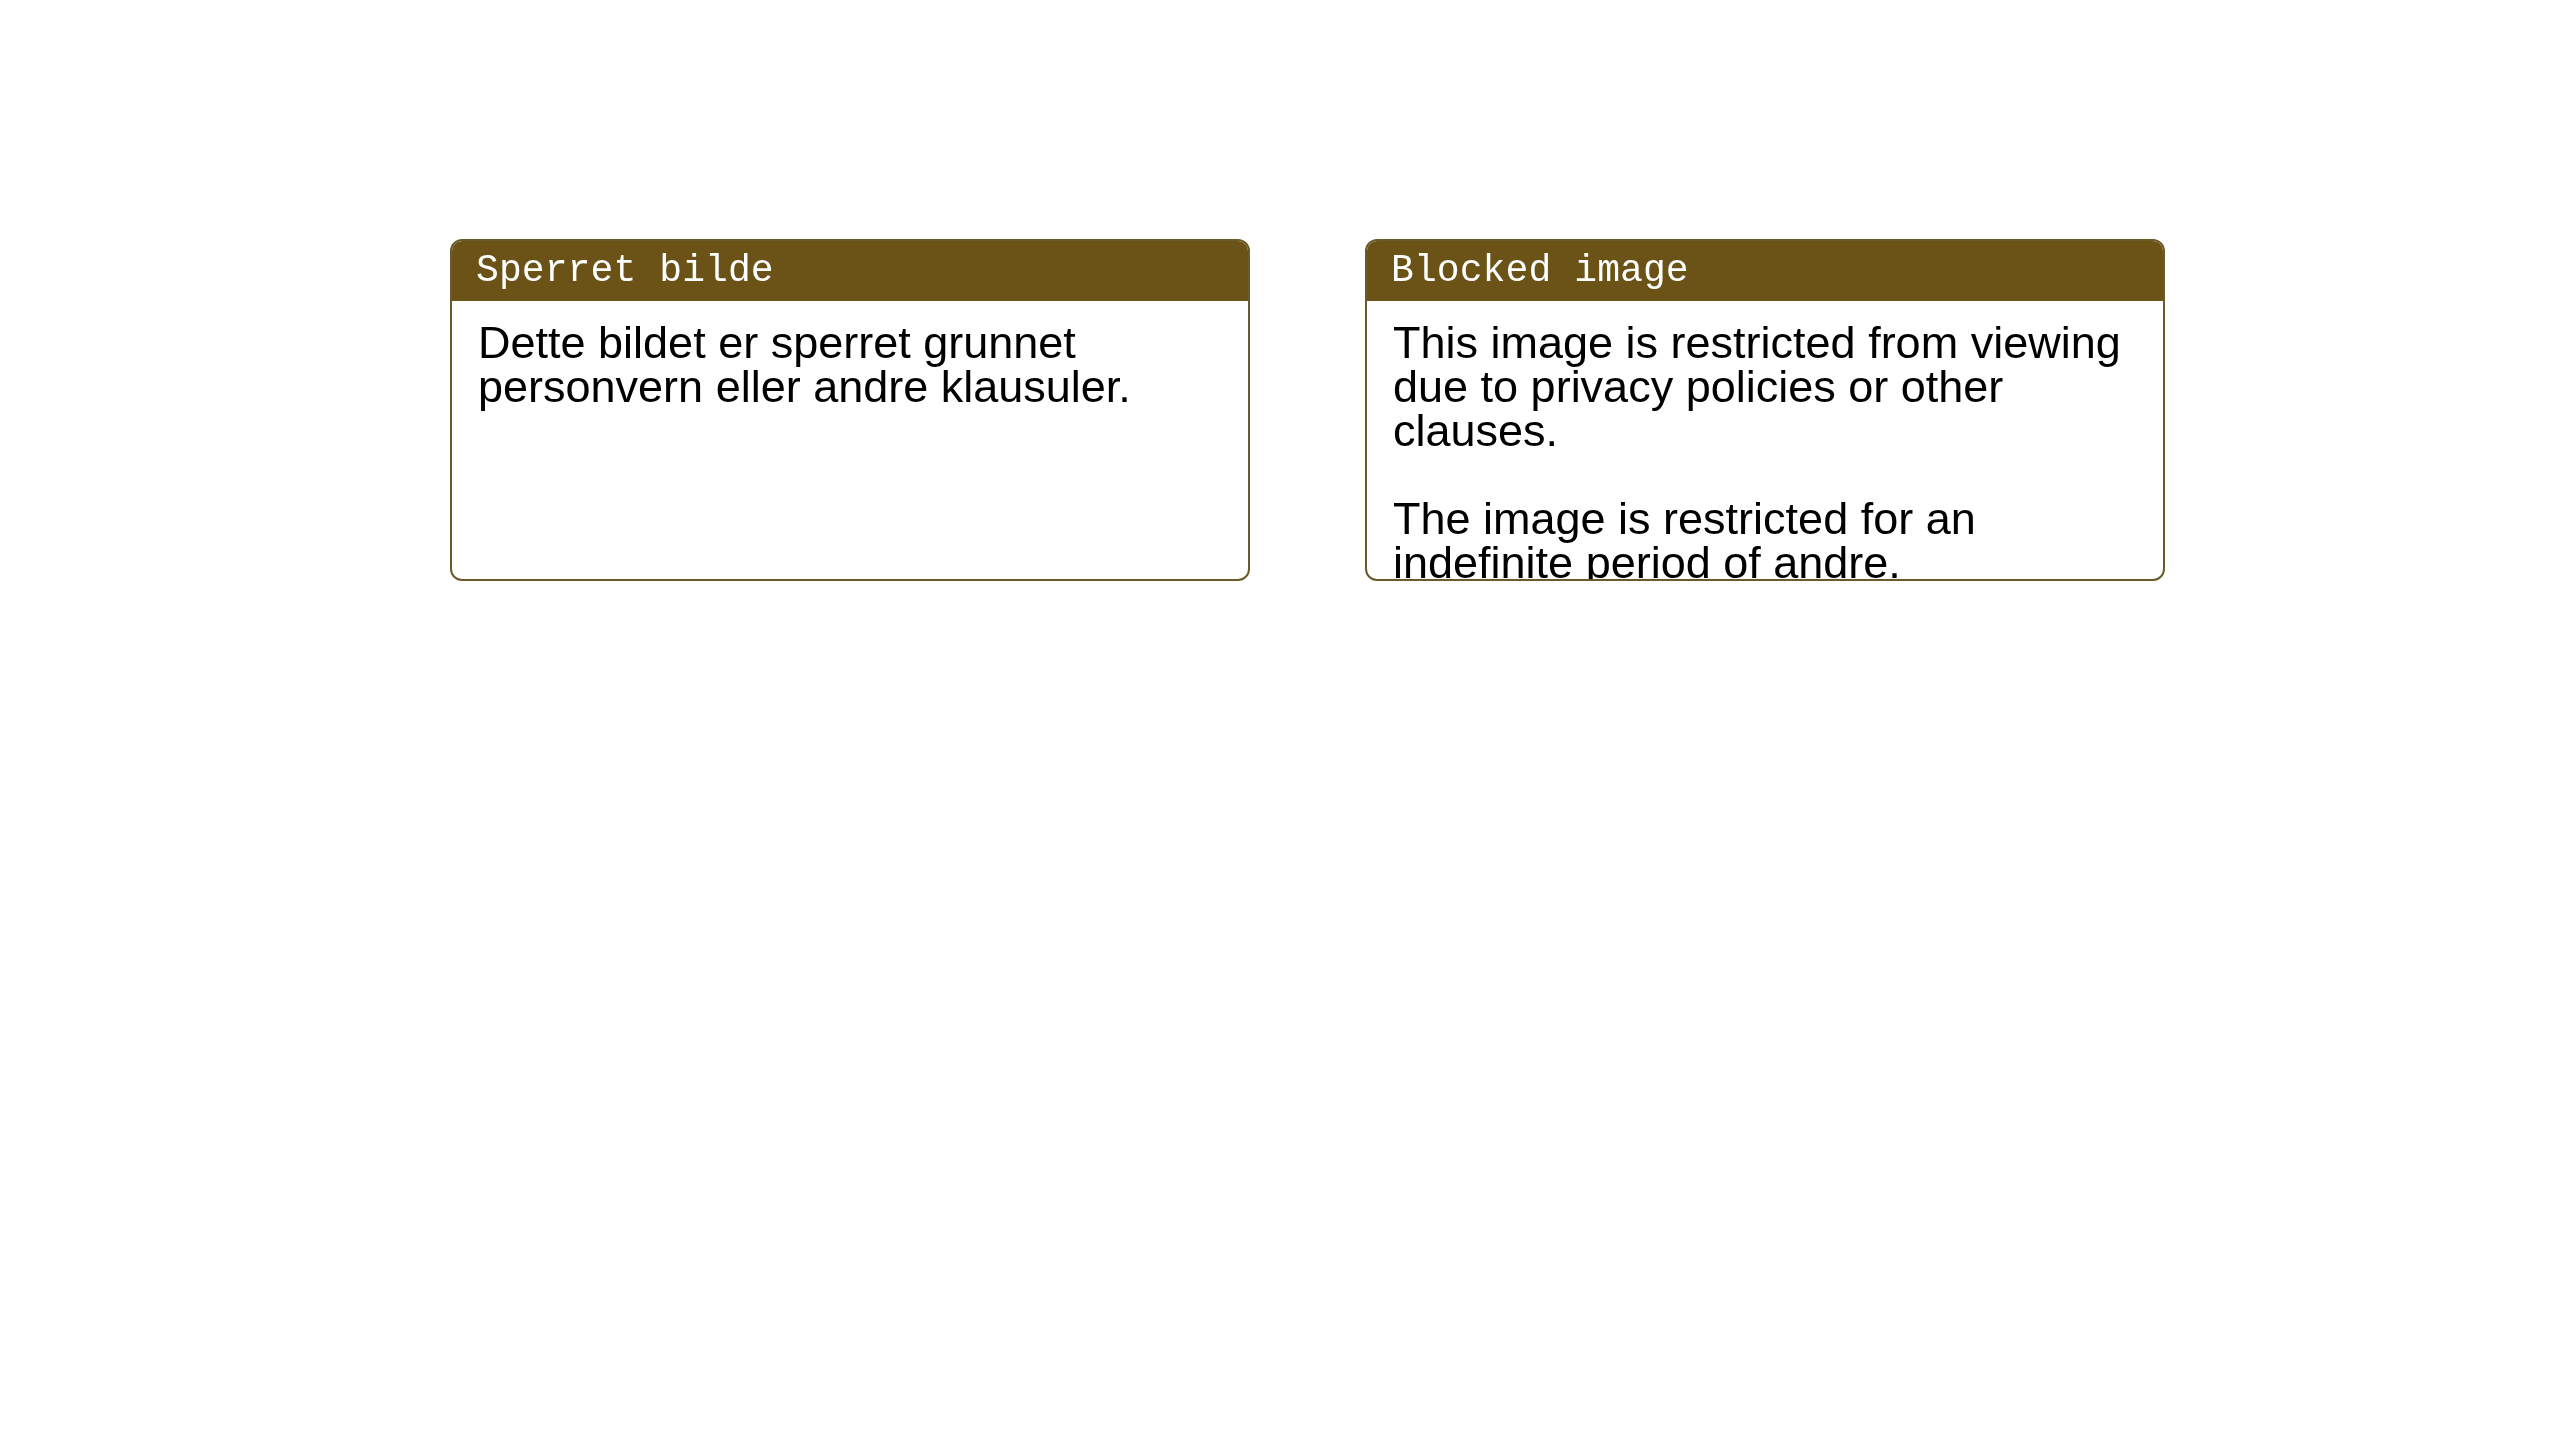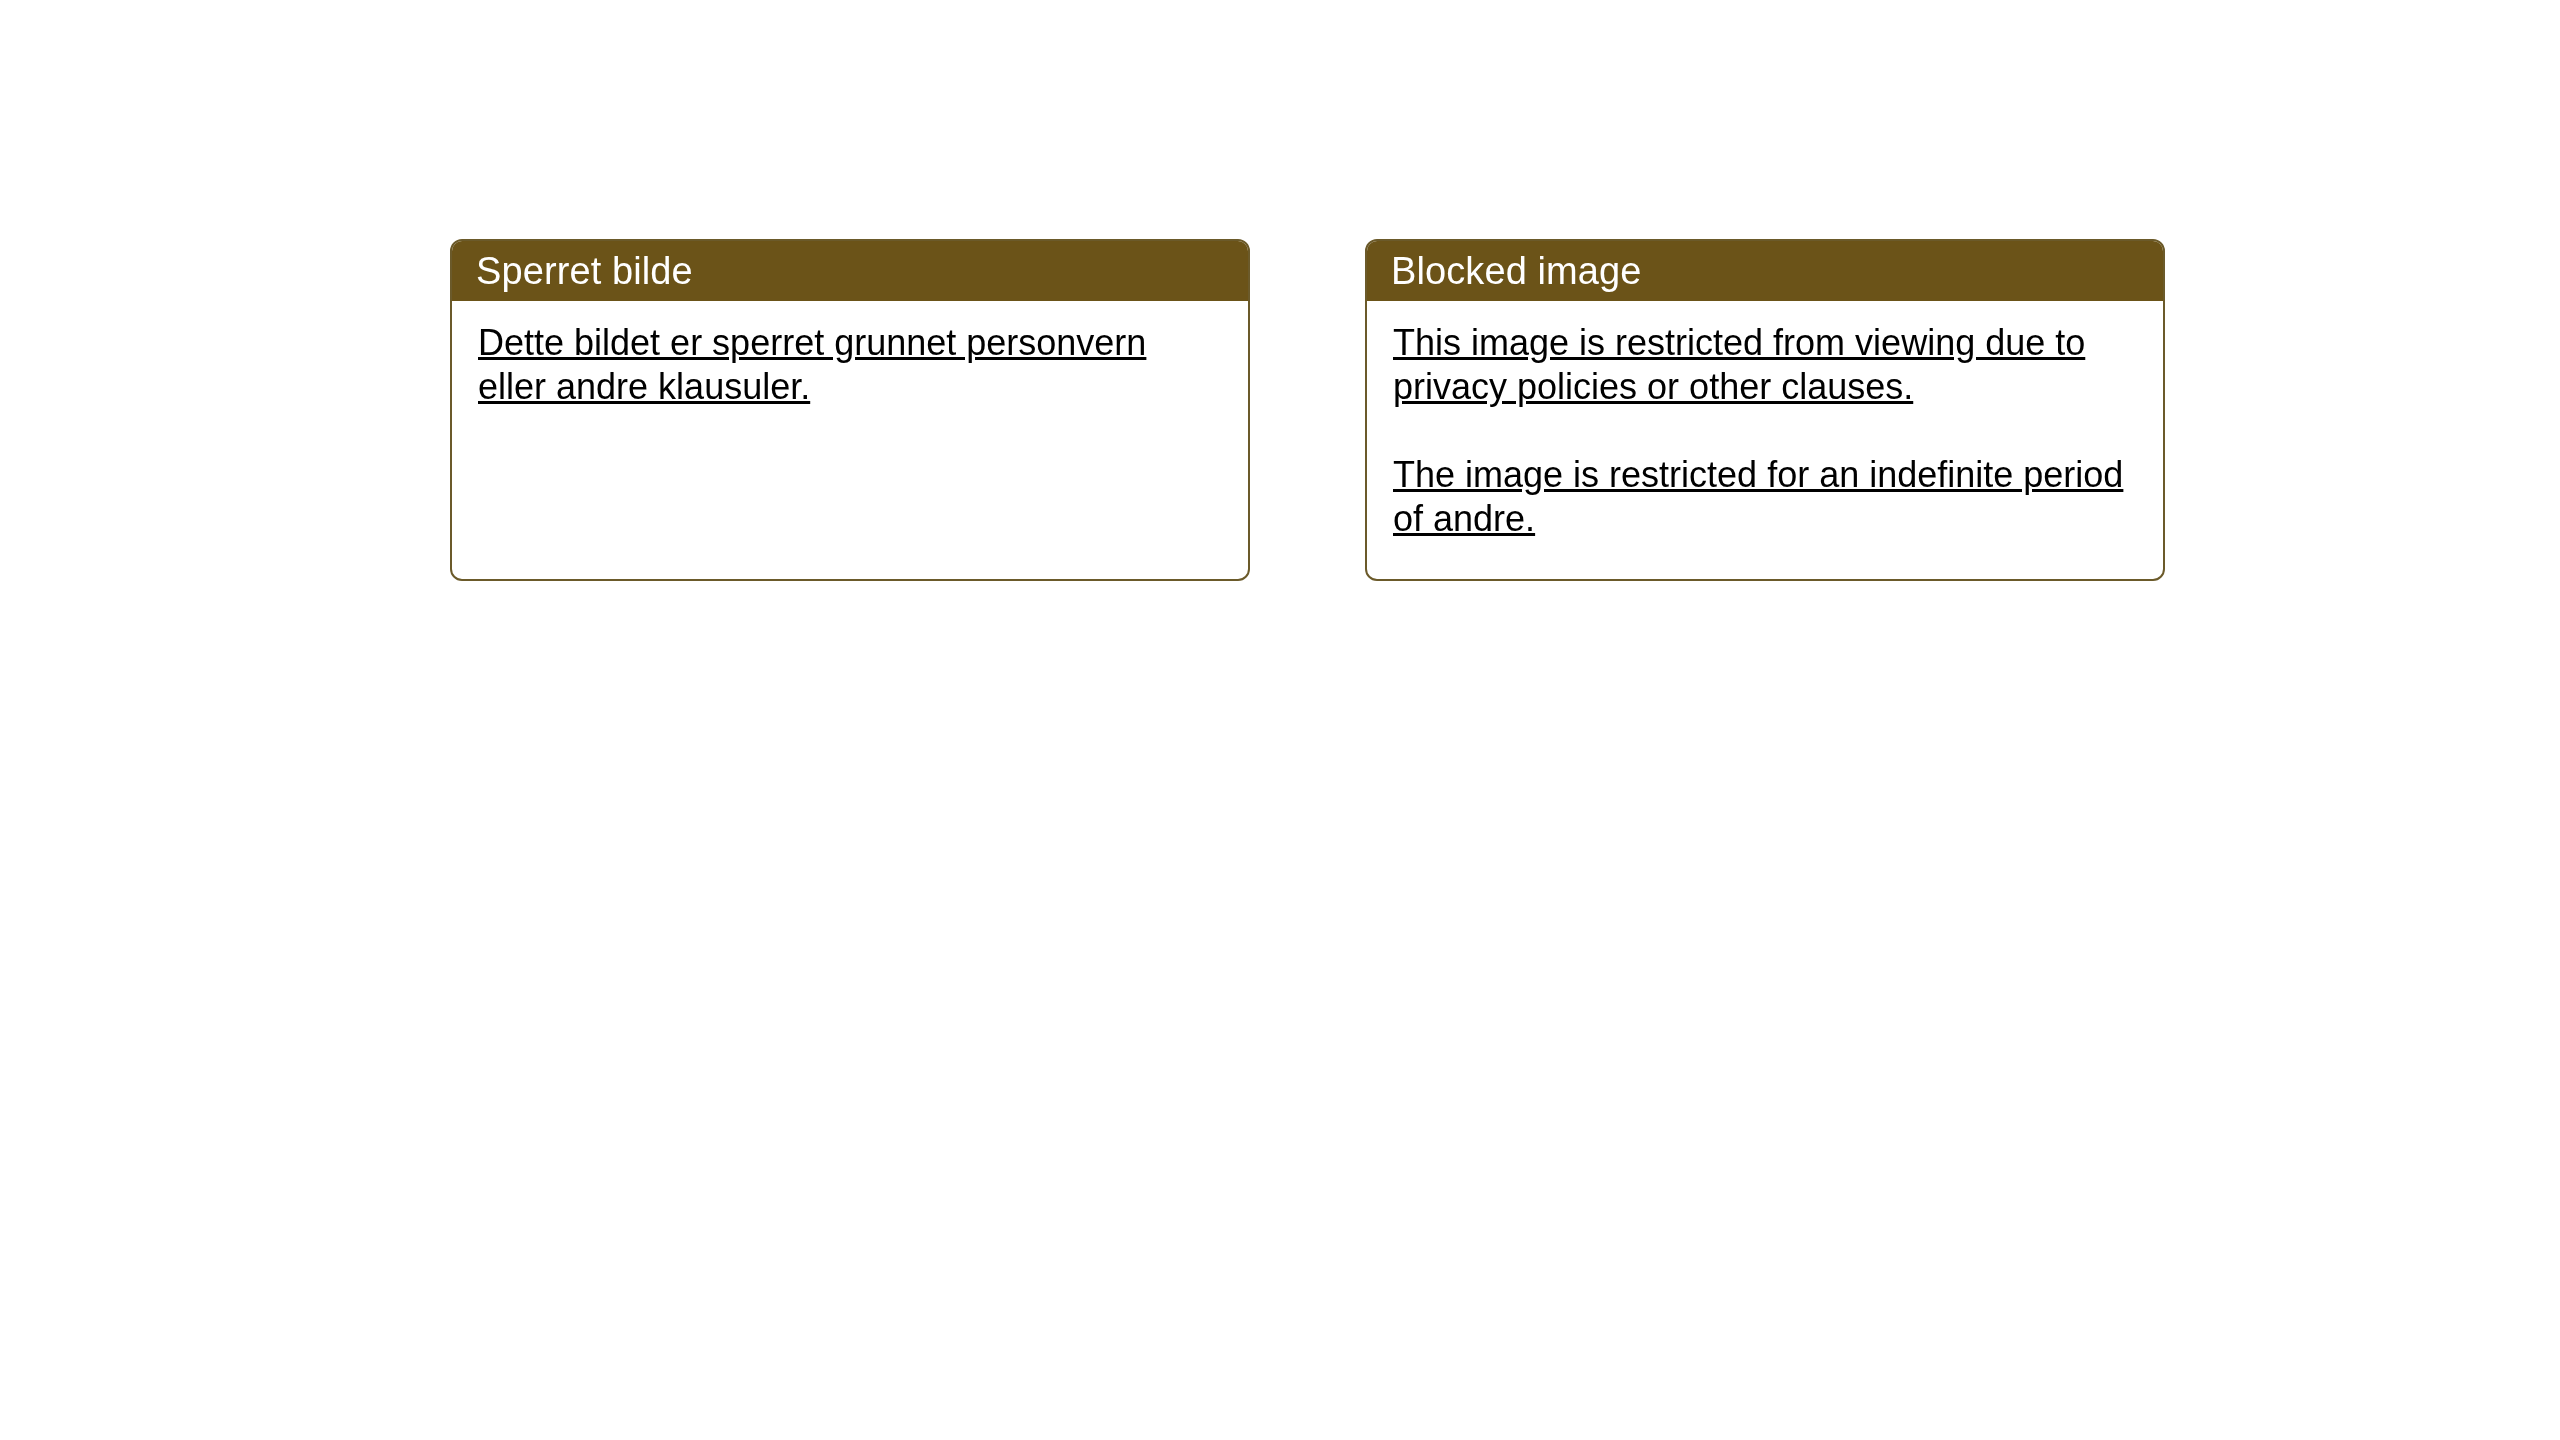--- a/index.html
+++ b/index.html
@@ -53,34 +53,34 @@
     box-sizing: border-box;
   }
 
   .card-title {
     color: #ffffff;
     font-size: 38px;
     font-weight: 400;
     line-height: 1;
     letter-spacing: 0.1px;
     white-space: nowrap;
+    font-family: Liberation Mono, monospace;
   }
 
   .card-body {
     padding: 20px 24px 0 26px;
     box-sizing: border-box;
   }
 
   .card-body p {
     margin: 0;
     color: #000000;
-    font-size: 36px;
+    font-size: 45px;
     line-height: 44px;
     font-weight: 400;
-    text-decoration: underline;
   }
 
   .card-body p.spacer-before {
     margin-top: 44px;
   }
 </style>
 </head>
 <body>
 
 <div id="page">

